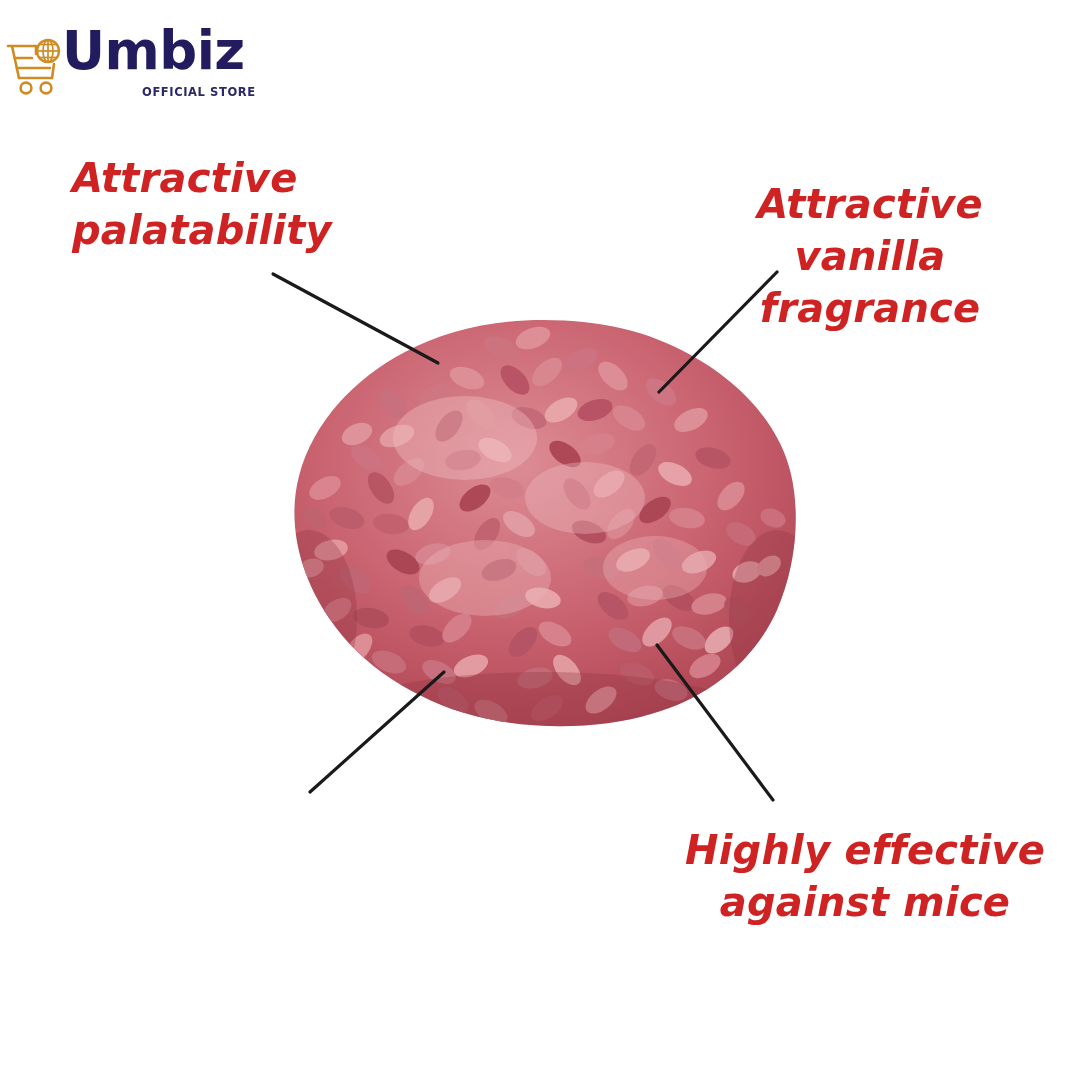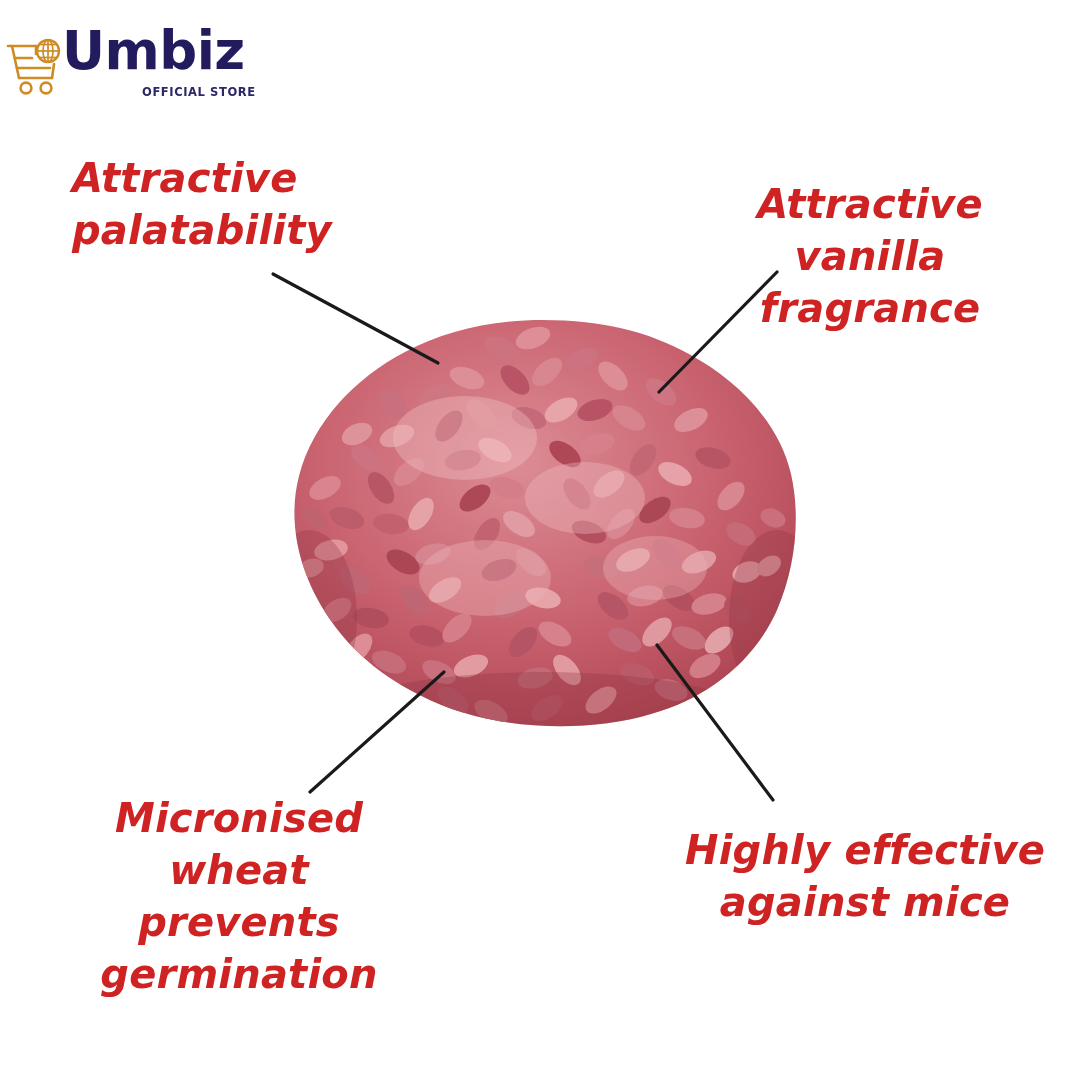--- a/index.html
+++ b/index.html
@@ -319,20 +319,17 @@
       <line x1="657" y1="645" x2="773" y2="800"></line>
     </g>
   </svg>
 
   <div id="callout-tl" class="callout">Attractive
 palatability</div>
 
   <div id="callout-tr" class="callout">Attractive
 vanilla fragrance</div>
 
-  <div id="callout-bl" class="callout">Micronised wheat
-prevents
-germination</div>
 
   <div id="callout-br" class="callout">Highly effective
 against mice</div>
 
 </div>
 
 </body></html>

